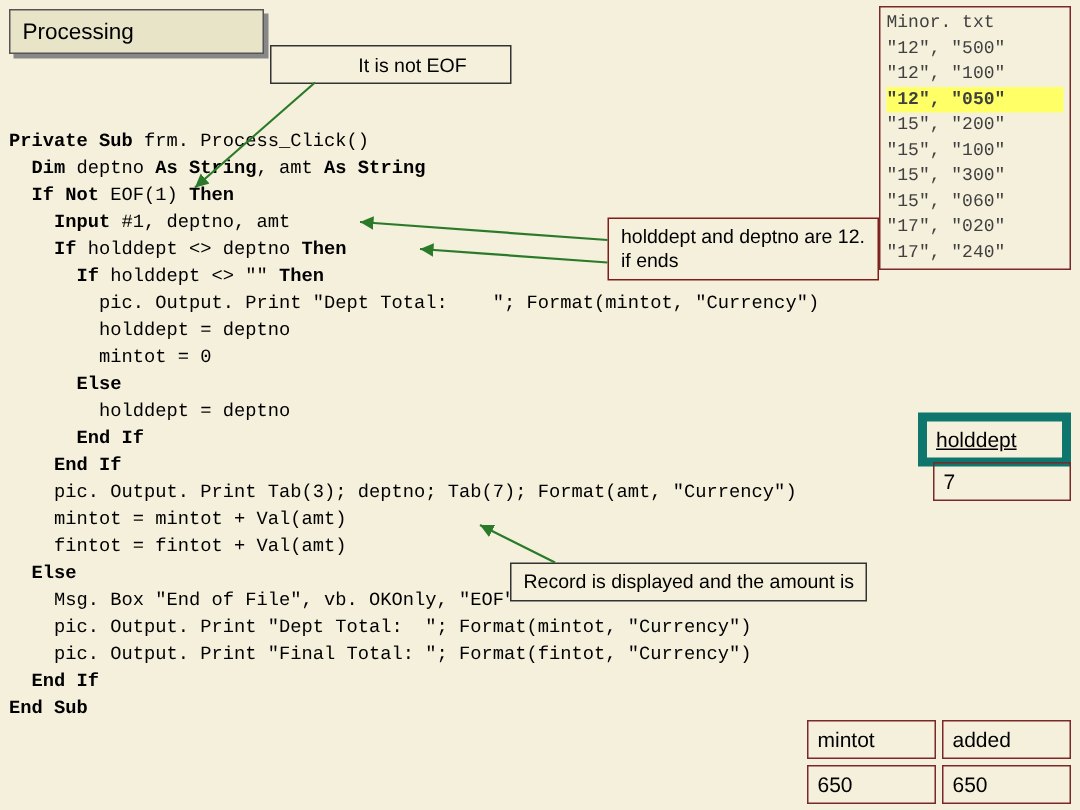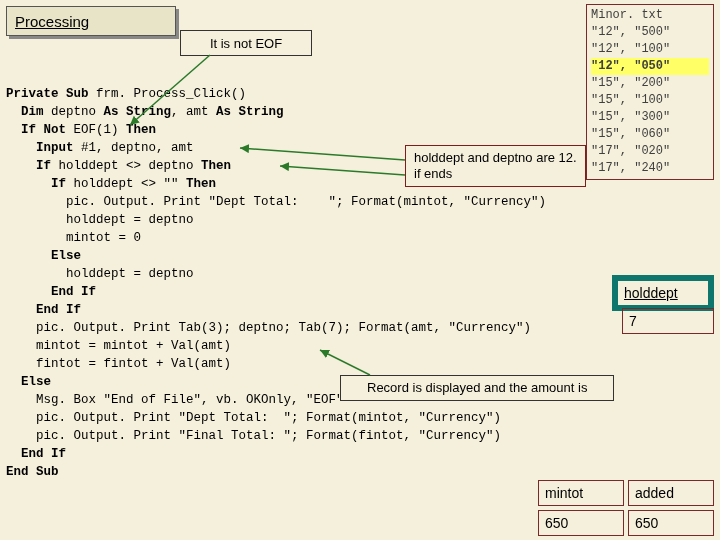--- a/index.html
+++ b/index.html
@@ -18,33 +18,33 @@
     left: 6px;
     width: 160px;
     height: 28px;
     background: #e8e4c8;
     border: 1px solid #555;
     box-shadow: 3px 3px 0 #888;
     display: flex;
     align-items: center;
     padding-left: 8px;
     font-size: 15px;
-    text-decoration: underline;
   }
   .eof-box {
     position: absolute;
     top: 30px;
     left: 180px;
     width: 130px;
     height: 24px;
     border: 1px solid #333;
     display: flex;
     align-items: center;
     justify-content: center;
     font-size: 13px;
+    padding-left: 29px;
   }
   .code {
     position: absolute;
     top: 85px;
     left: 6px;
     font-family: "Courier New", monospace;
     font-size: 12.5px;
     line-height: 18px;
     white-space: pre;
     color: #000;
@@ -102,21 +102,21 @@
     padding: 4px 8px;
     font-size: 13px;
     background: #f5f0dc;
     line-height: 16px;
   }
   .anno2 {
     position: absolute;
     top: 375px;
     left: 340px;
     border: 1px solid #333;
-    padding: 4px 26px;
+    padding: 4px 8px;
     font-size: 13px;
     background: #f5f0dc;
     line-height: 16px;
   }
   svg.arrows {
     position: absolute;
     top: 0;
     left: 0;
     pointer-events: none;
   }

